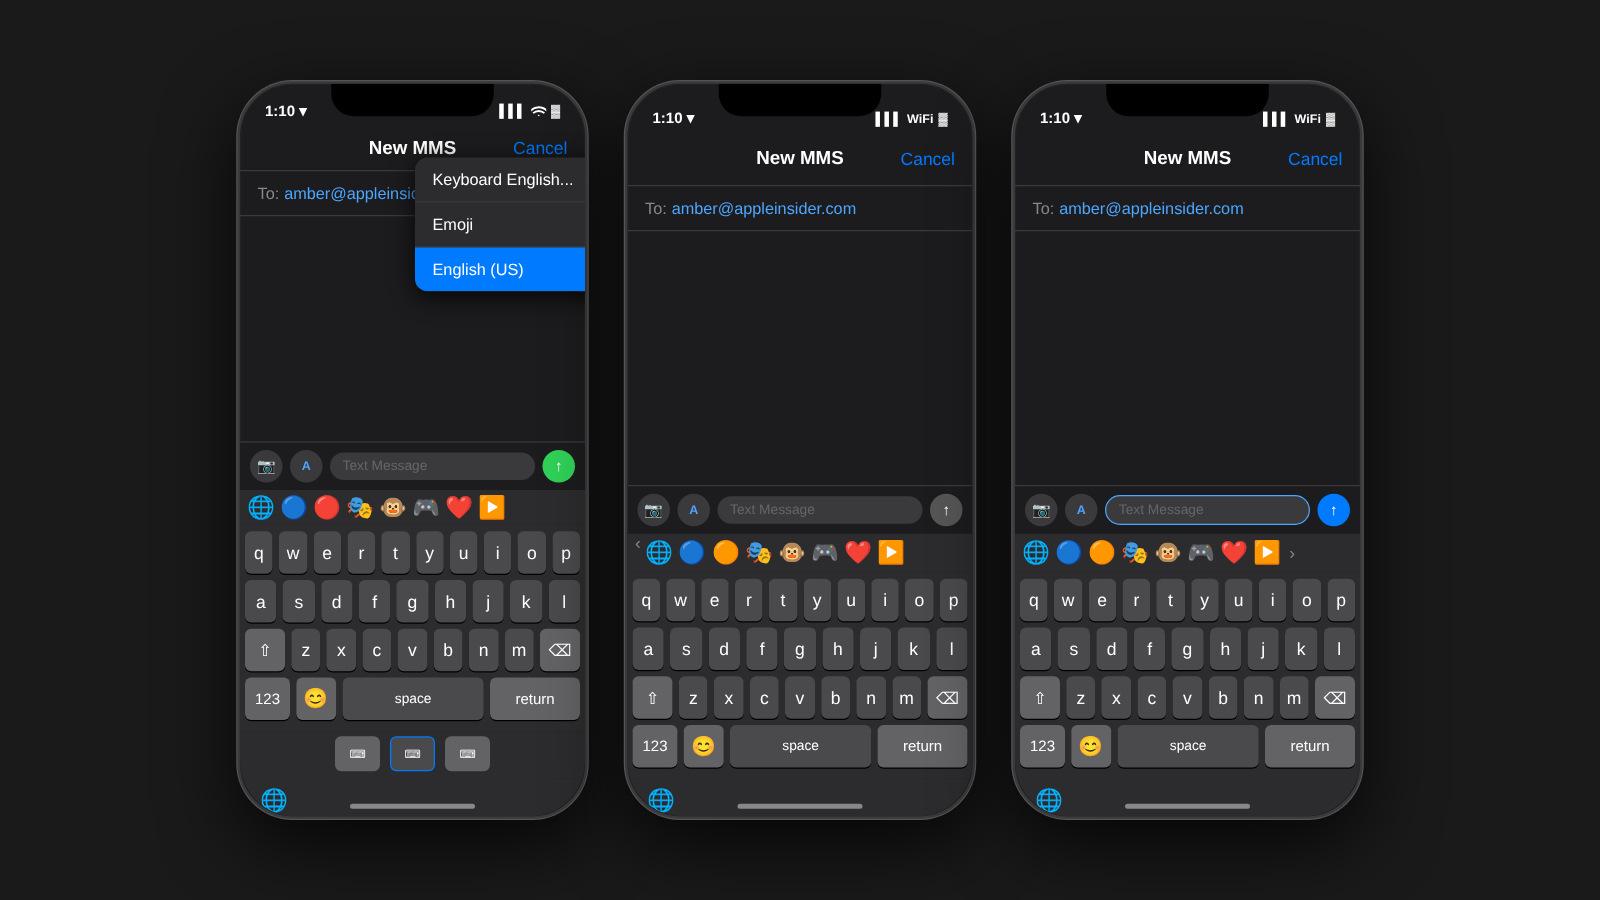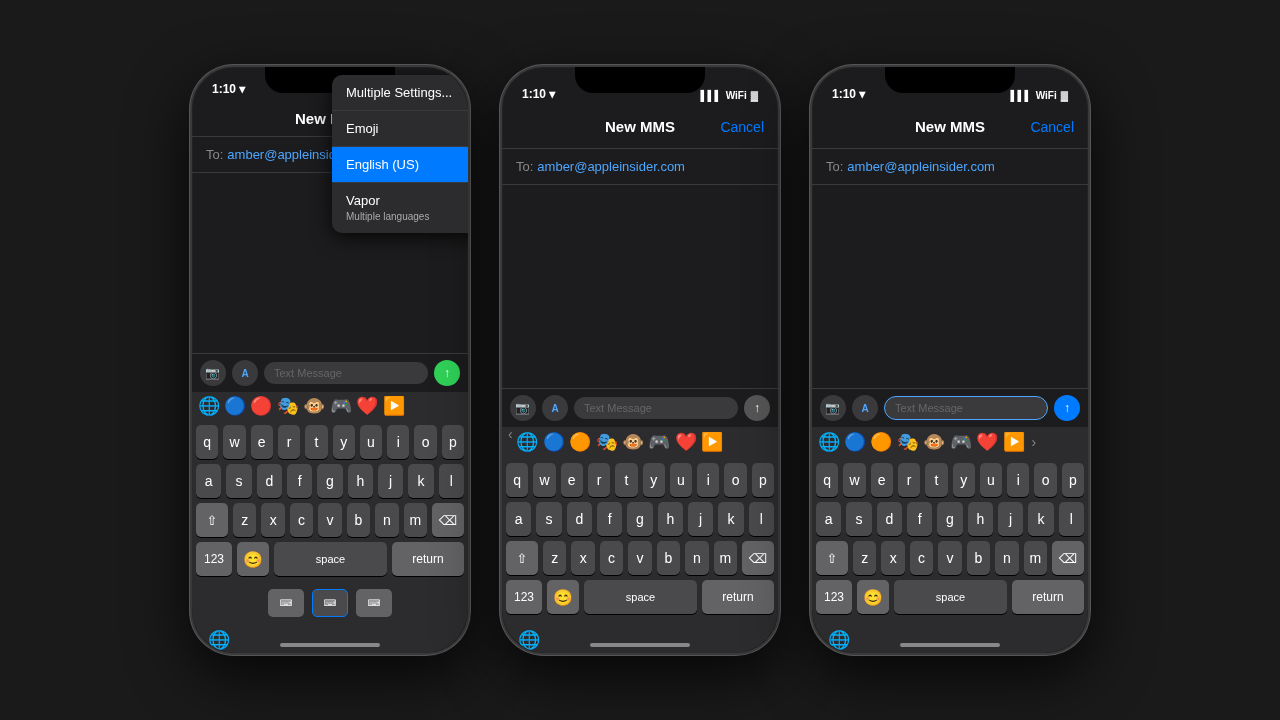--- a/index.html
+++ b/index.html
@@ -321,26 +321,23 @@
     <div class="input-bar">
       <div class="input-icon camera">📷</div>
       <div class="input-icon apps" style="font-size:10px; color:#4da6ff; font-weight:700;">A</div>
       <div class="input-field">
         <span style="color:#666; font-size:11px;">Text Message</span>
       </div>
       <div class="send-btn green">↑</div>
     </div>
 
     <div class="popup-menu">
-      <div class="popup-item">Multiple Settings...</div>
+      <div class="popup-item">Keyboard English...</div>
       <div class="popup-item">Emoji</div>
       <div class="popup-item selected">English (US)</div>
-      <div class="popup-item">
-        Vapor<br><span style="font-size:10px; color:#aaa; font-weight:300;">Multiple languages</span>
-      </div>
     </div>
 
     <div class="emoji-row">
       <span style="font-size:18px;">🌐</span>
       <span style="font-size:18px;">🔵</span>
       <span style="font-size:18px;">🔴</span>
       <span style="font-size:18px;">🎭</span>
       <span style="font-size:18px;">🐵</span>
       <span style="font-size:18px;">🎮</span>
       <span style="font-size:18px;">❤️</span>

